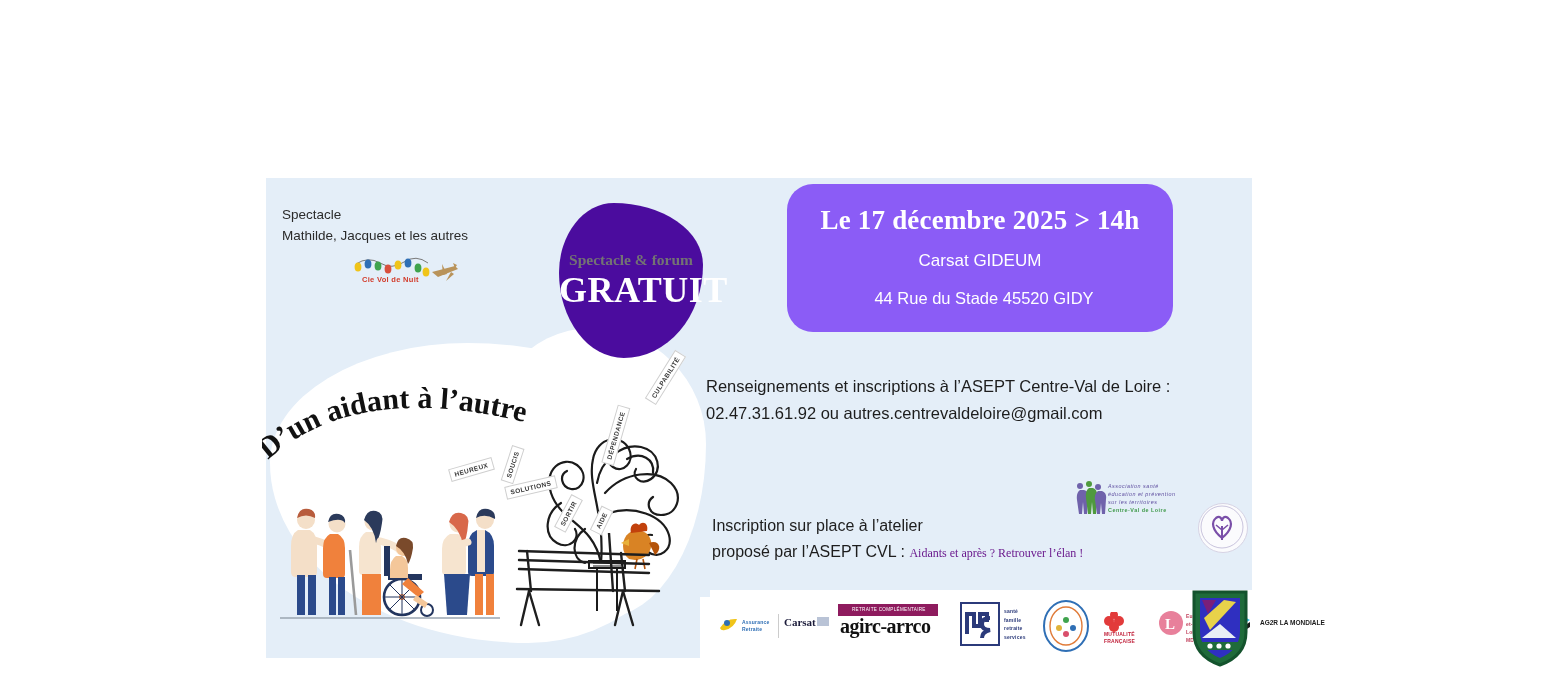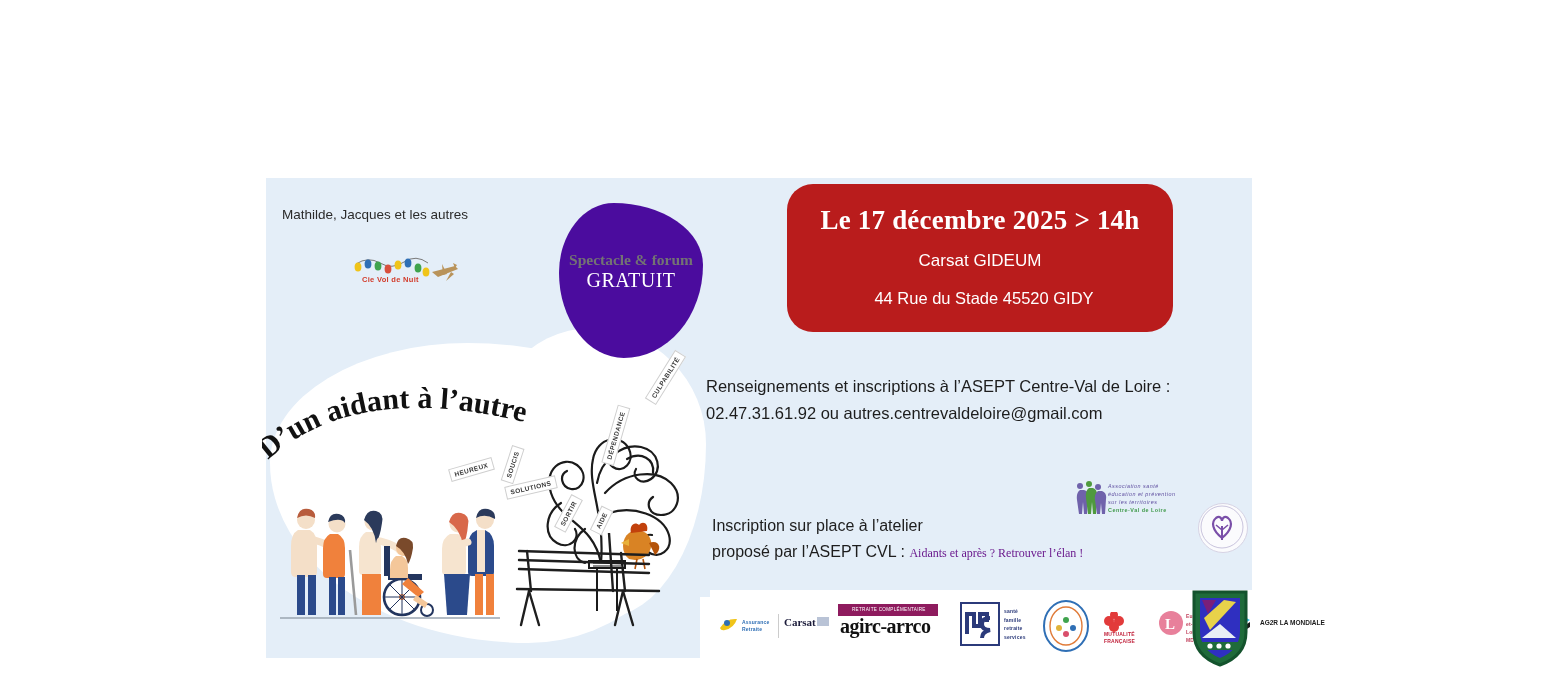--- a/index.html
+++ b/index.html
@@ -27,25 +27,25 @@
   .cie-logo{position:absolute;left:88px;top:72px;width:106px;height:42px;}
   .cie-name{position:absolute;left:8px;top:25px;font-size:7.5px;font-weight:bold;color:#d23b2a;
             letter-spacing:.3px;font-family:"Liberation Sans", sans-serif;}
 
   
   .blob{position:absolute;left:293px;top:25px;width:144px;height:155px;}
   .blob-shape{position:absolute;inset:0;background:#4B0C9E;
      border-radius:38% 62% 55% 45% / 45% 40% 60% 55%;}
   .blob-t1{position:absolute;left:0;right:0;top:48px;text-align:center;color:#737373;
            font-family:"Liberation Serif", serif;font-weight:bold;font-size:15.5px;}
-  .blob-t2{position:absolute;left:0;right:0;top:66px;text-align:center;color:#fff;
-           font-family:"Liberation Serif", serif;font-weight:normal;font-size:20px;letter-spacing:.5px;}
-
-  
-  .datebox{position:absolute;left:521px;top:6px;width:386px;height:148px;background:#b91c1c;
+  .blob-t2{position:absolute;left:0;right:0;top:66px;text-align:right;color:#fff;
+           font-family:"Liberation Serif", serif;font-weight:bold;font-size:36px;letter-spacing:.5px;}
+
+  
+  .datebox{position:absolute;left:521px;top:6px;width:386px;height:148px;background:#8b5cf6;
            border-radius:26px;color:#fff;text-align:center;}
   .date-l1{position:absolute;left:0;right:0;top:21px;font-family:"Liberation Serif", serif;
            font-weight:bold;font-size:27px;letter-spacing:.2px;}
   .date-l2{position:absolute;left:0;right:0;top:67px;font-size:17px;}
   .date-l3{position:absolute;left:8px;right:0;top:105px;font-size:16.5px;}
 
   
   .contact{position:absolute;left:440px;top:195px;width:520px;color:#1d1d1d;
            font-size:16.5px;line-height:27px;}
 
@@ -86,20 +86,21 @@
 <div class="poster">
 
   <div class="bg-left"></div>
   <div class="bg-right"></div>
   <div class="bg-strip"></div>
 
   <div class="white-blob"></div>
   <div class="white-blob2"></div>
 
   <div class="spectacle">
+    <div>Spectacle</div>
     <div>Mathilde, Jacques et les autres</div>
   </div>
 
   <div class="cie-logo">
     <svg width="106" height="42" viewBox="0 0 106 42">
       <path d="M2 14 Q14 6 26 13 Q38 20 50 12 Q62 4 74 13" stroke="#7a7a7a" stroke-width="1" fill="none"></path>
       <ellipse cx="4" cy="17" rx="3.4" ry="4.6" fill="#f0c419"></ellipse>
       <ellipse cx="14" cy="14" rx="3.4" ry="4.6" fill="#2f6fb5"></ellipse>
       <ellipse cx="24" cy="16" rx="3.4" ry="4.6" fill="#3fa34d"></ellipse>
       <ellipse cx="34" cy="19" rx="3.4" ry="4.6" fill="#d94f3d"></ellipse>

